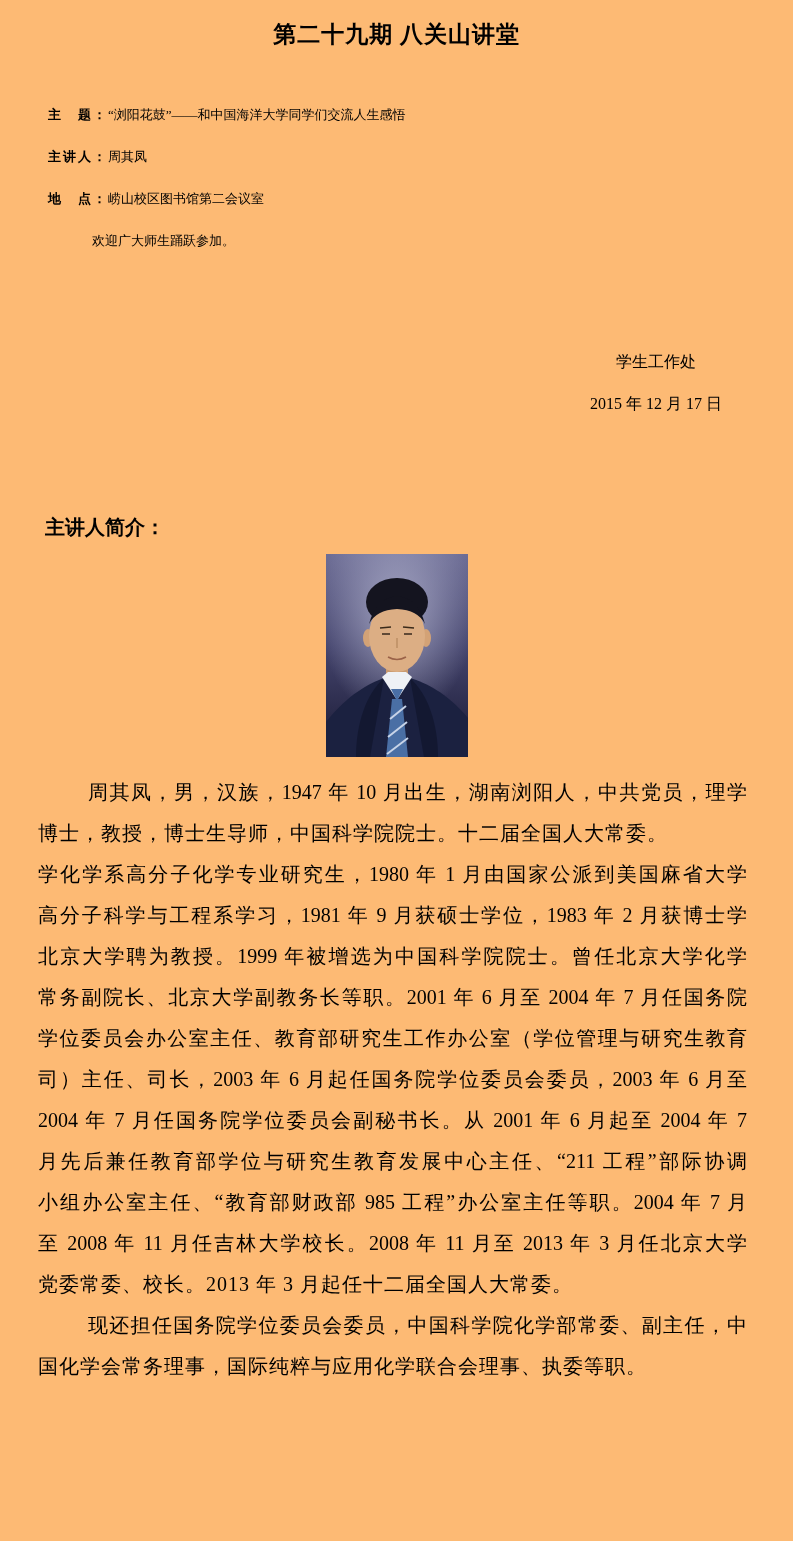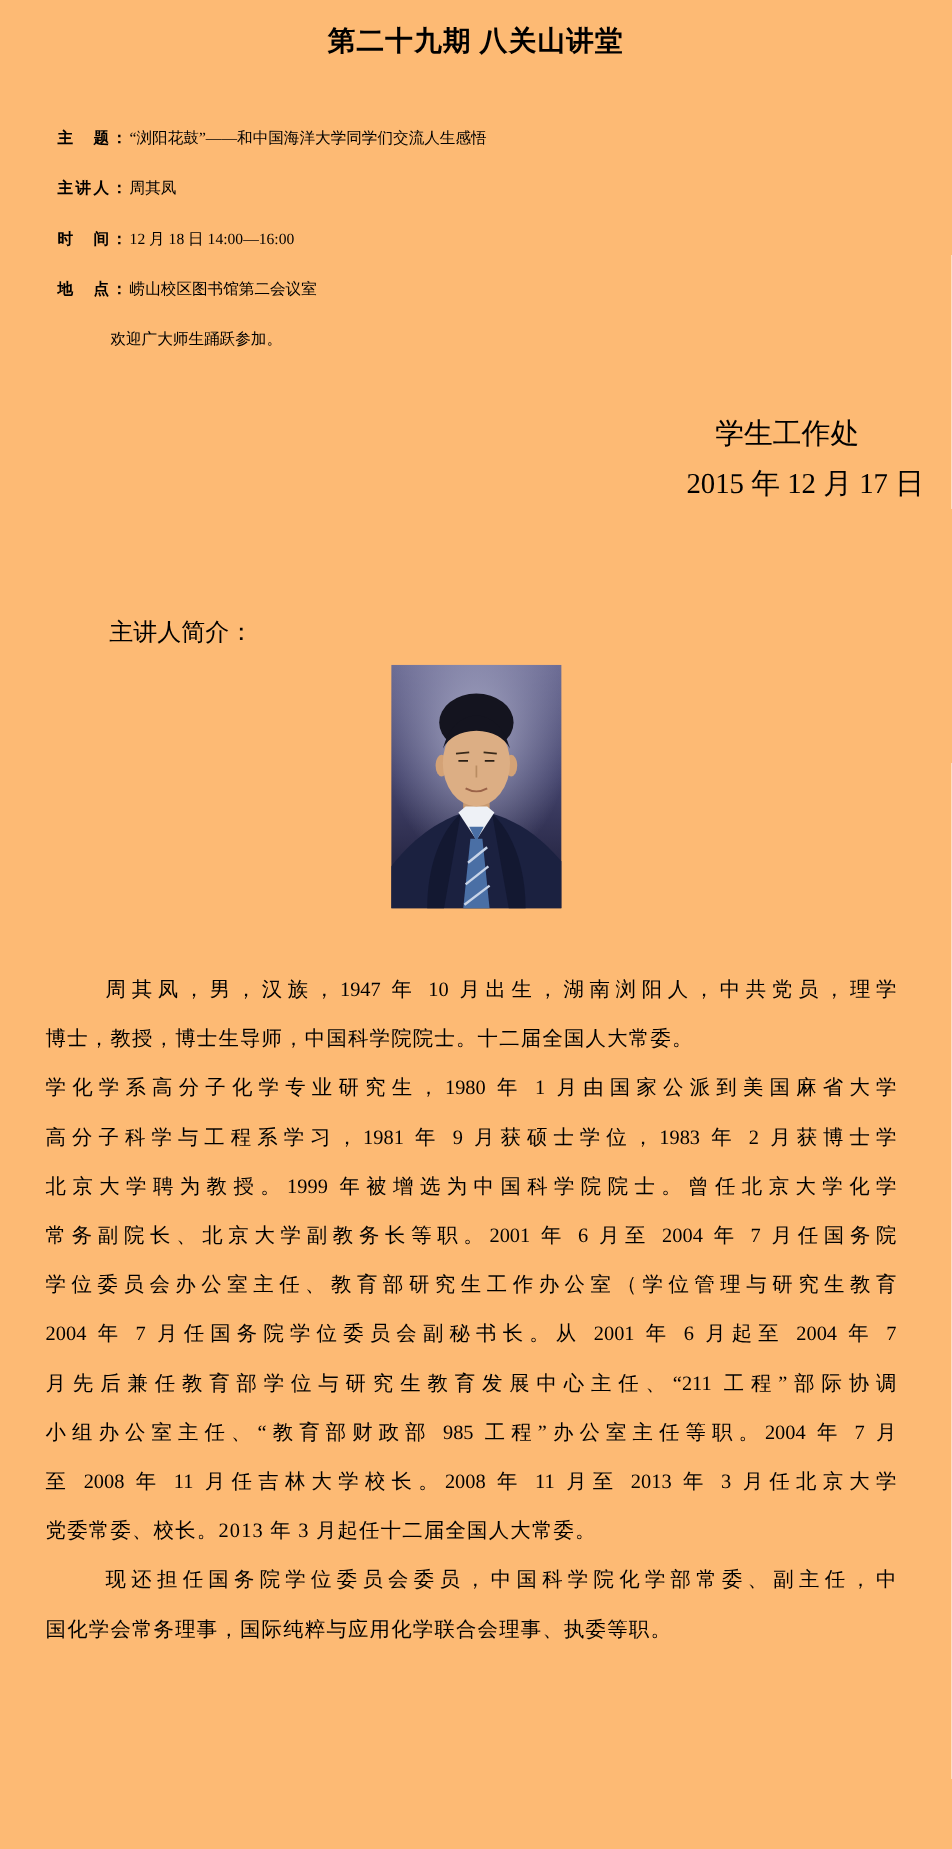--- a/index.html
+++ b/index.html
@@ -31,46 +31,45 @@
   }
   .info-row { height: 42px; line-height: 42px; white-space: nowrap; }
   .info-label { font-weight: bold; letter-spacing: 2px; }
   .welcome { padding-left: 44px; }
   .signature {
     position: absolute;
     right: 53px;
     top: 341px;
     width: 168px;
     text-align: center;
-    font-size: 24px;
+    font-size: 16px;
   }
   .signature div { line-height: 42px; white-space: nowrap; }
   .bio-heading {
     position: absolute;
     left: 45px;
     top: 516px;
     font-size: 20px;
     line-height: 22px;
-    font-weight: normal;
-    margin-left: 46px;
+    font-weight: bold;
   }
   .photo {
     position: absolute;
     left: 326px;
     top: 554px;
     width: 142px;
     height: 203px;
   }
   .photo svg { display: block; }
   .bio {
     position: absolute;
     left: 38px;
-    top: 804px;
+    top: 772px;
     width: 709px;
-    font-size: 17px;
+    font-size: 20px;
   }
   .bio-line {
     line-height: 41px;
     text-align: justify;
     text-align-last: justify;
     text-justify: inter-character;
     white-space: nowrap;
   }
   .bio-line.indent { text-indent: 50px; }
   .bio-line.plast { text-align-last: left; letter-spacing: 1px; }
@@ -82,23 +81,20 @@
 <div class="page">
 
   <div class="title">第二十九期 八关山讲堂</div>
 
   <div class="info">
     <div class="info-row">
       <span class="info-label">主　题：</span><span>“浏阳花鼓”——和中国海洋大学同学们交流人生感悟</span>
     </div>
     <div class="info-row">
       <span class="info-label">主讲人：</span><span>周其凤</span>
-    </div>
-    <div class="info-row">
-      <span class="info-label">时　间：</span><span>12 月 18 日 14:00—16:00</span>
     </div>
     <div class="info-row">
       <span class="info-label">地　点：</span><span>崂山校区图书馆第二会议室</span>
     </div>
     <div class="info-row welcome">欢迎广大师生踊跃参加。</div>
   </div>
 
   <div class="signature">
     <div>学生工作处</div>
     <div>2015 年 12 月 17 日</div>
@@ -154,20 +150,21 @@
   </div>
 
   <div class="bio">
     <div class="bio-line indent">周其凤，男，汉族，1947 年 10 月出生，湖南浏阳人，中共党员，理学</div>
     <div class="bio-line plast">博士，教授，博士生导师，中国科学院院士。十二届全国人大常委。</div>
     <div class="bio-line">学化学系高分子化学专业研究生，1980 年 1 月由国家公派到美国麻省大学</div>
     <div class="bio-line">高分子科学与工程系学习，1981 年 9 月获硕士学位，1983 年 2 月获博士学</div>
     <div class="bio-line">北京大学聘为教授。1999 年被增选为中国科学院院士。曾任北京大学化学</div>
     <div class="bio-line">常务副院长、北京大学副教务长等职。2001 年 6 月至 2004 年 7 月任国务院</div>
     <div class="bio-line">学位委员会办公室主任、教育部研究生工作办公室（学位管理与研究生教育</div>
+    <div class="bio-line">司）主任、司长，2003 年 6 月起任国务院学位委员会委员，2003 年 6 月至</div>
     <div class="bio-line">2004 年 7 月任国务院学位委员会副秘书长。从 2001 年 6 月起至 2004 年 7</div>
     <div class="bio-line">月先后兼任教育部学位与研究生教育发展中心主任、“211 工程”部际协调</div>
     <div class="bio-line">小组办公室主任、“教育部财政部 985 工程”办公室主任等职。2004 年 7 月</div>
     <div class="bio-line">至 2008 年 11 月任吉林大学校长。2008 年 11 月至 2013 年 3 月任北京大学</div>
     <div class="bio-line plast">党委常委、校长。2013 年 3 月起任十二届全国人大常委。</div>
     <div class="bio-line indent">现还担任国务院学位委员会委员，中国科学院化学部常委、副主任，中</div>
     <div class="bio-line plast">国化学会常务理事，国际纯粹与应用化学联合会理事、执委等职。</div>
   </div>
 
 </div>

